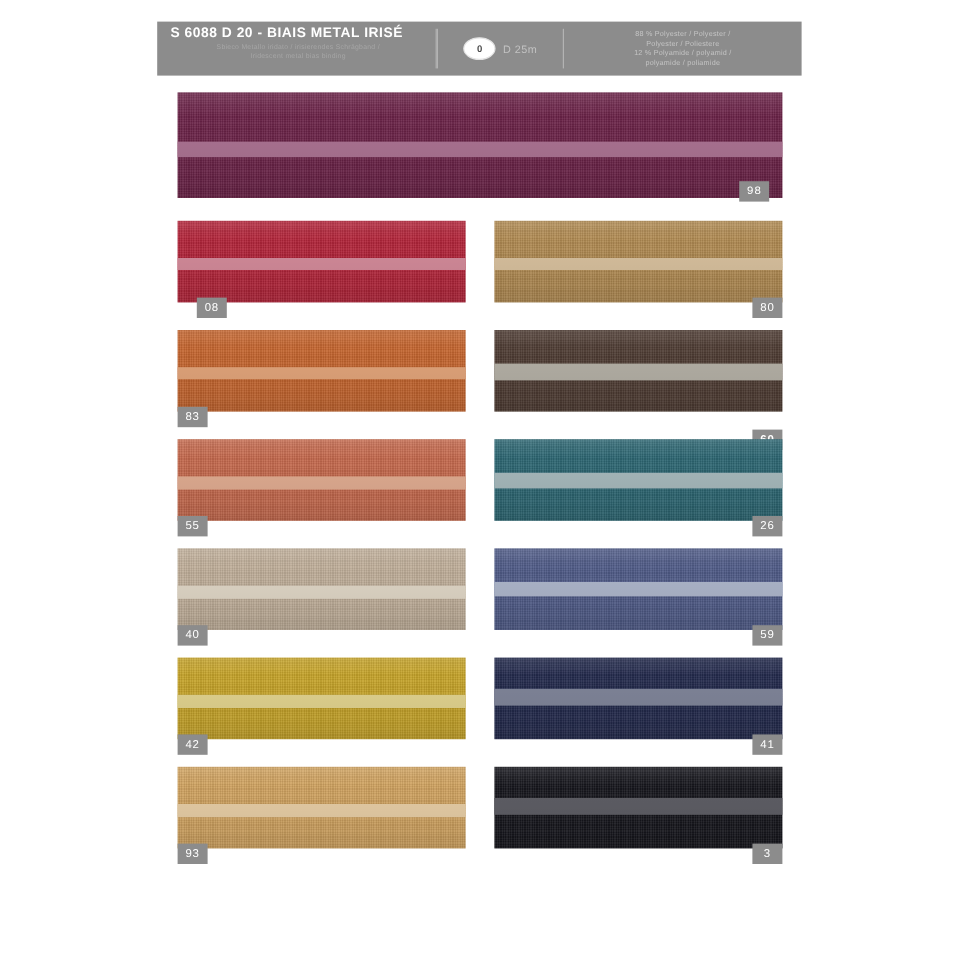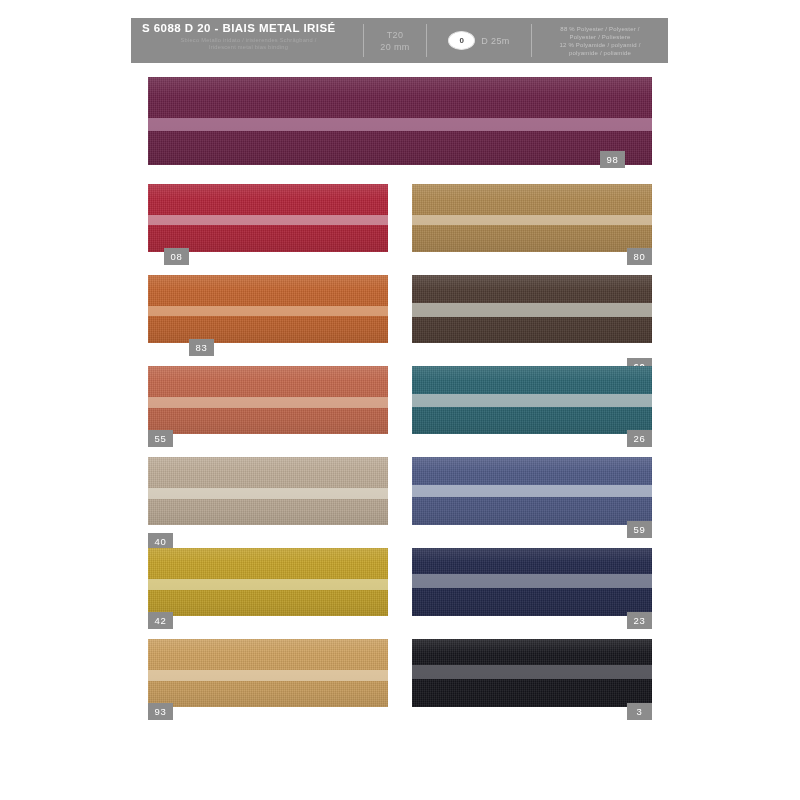--- a/index.html
+++ b/index.html
@@ -92,24 +92,20 @@
     <div class="hdr-title-block">
       <div class="hdr-code">S 6088 D 20 - BIAIS METAL IRISÉ</div>
       <div class="hdr-sub">
         <div>Sbieco Metallo iridato  /  irisierendes Schrägband /</div>
         <div>Iridescent metal bias binding</div>
       </div>
     </div>
 
     <div class="vsep"></div>
 
-    <div class="hdr-width">
-      <div>T20</div>
-      <div>20 mm</div>
-    </div>
 
     <div class="vsep"></div>
 
     <div class="hdr-roll">
       <div class="roll-badge">0</div>
       <div class="roll-len">D 25m</div>
     </div>
 
     <div class="vsep"></div>
 
@@ -120,39 +116,39 @@
       <div>polyamide / poliamide</div>
     </div>
   </div>
 
   <div id="swatch-layer">
       <div class="swatch" style="left: 148px; top: 77px; width: 504px; height: 88px; background: rgb(107, 35, 72);">
         <div class="weave"></div>
         <div class="stripe" style="top: 41px; height: 13px; background: rgb(168, 113, 144);"></div>
         <div class="sheen"></div>
       </div>
-      <div class="code-chip" style="left: 600px; top: 151px;">98</div>
+      <div class="code-chip" style="left: 616px; top: 151px; font-family: Liberation Mono, monospace;">98</div>
       <div class="swatch" style="left: 148px; top: 184px; width: 240px; height: 68px; background: rgb(178, 37, 58);">
         <div class="weave"></div>
         <div class="stripe" style="top: 31px; height: 10px; background: rgb(207, 136, 151);"></div>
         <div class="sheen"></div>
       </div>
       <div class="code-chip" style="left: 148px; top: 248px; margin-left: 16px;">08</div>
       <div class="swatch" style="left: 412px; top: 184px; width: 240px; height: 68px; background: rgb(176, 138, 82);">
         <div class="weave"></div>
         <div class="stripe" style="top: 31px; height: 10px; background: rgb(212, 189, 155);"></div>
         <div class="sheen"></div>
       </div>
       <div class="code-chip" style="left: 627px; top: 248px;">80</div>
       <div class="swatch" style="left: 148px; top: 275px; width: 240px; height: 68px; background: rgb(196, 101, 47);">
         <div class="weave"></div>
         <div class="stripe" style="top: 31px; height: 10px; background: rgb(221, 161, 120);"></div>
         <div class="sheen"></div>
       </div>
-      <div class="code-chip" style="left: 148px; top: 339px; margin-left: 41px;">83</div>
+      <div class="code-chip" style="left: 148px; top: 339px;">83</div>
       <div class="swatch" style="left: 412px; top: 275px; width: 240px; height: 68px; background: rgb(78, 60, 51);">
         <div class="weave"></div>
         <div class="stripe" style="top: 28px; height: 14px; background: rgb(176, 172, 162);"></div>
         <div class="sheen"></div>
       </div>
       <div class="code-chip" style="left: 627px; top: 358px; font-weight: bold;">60</div>
       <div class="swatch" style="left: 148px; top: 366px; width: 240px; height: 68px; background: rgb(196, 105, 77);">
         <div class="weave"></div>
         <div class="stripe" style="top: 31px; height: 11px; background: rgb(219, 168, 142);"></div>
         <div class="sheen"></div>
@@ -162,39 +158,39 @@
         <div class="weave"></div>
         <div class="stripe" style="top: 28px; height: 13px; background: rgb(163, 181, 184);"></div>
         <div class="sheen"></div>
       </div>
       <div class="code-chip" style="left: 627px; top: 430px;">26</div>
       <div class="swatch" style="left: 148px; top: 457px; width: 240px; height: 68px; background: rgb(191, 174, 153);">
         <div class="weave"></div>
         <div class="stripe" style="top: 31px; height: 11px; background: rgb(219, 210, 194);"></div>
         <div class="sheen"></div>
       </div>
-      <div class="code-chip" style="left: 148px; top: 521px; margin-top: 12px;">40</div>
+      <div class="code-chip" style="left: 148px; top: 521px;">40</div>
       <div class="swatch" style="left: 412px; top: 457px; width: 240px; height: 68px; background: rgb(79, 91, 135);">
         <div class="weave"></div>
         <div class="stripe" style="top: 28px; height: 12px; background: rgb(169, 178, 198);"></div>
         <div class="sheen"></div>
       </div>
       <div class="code-chip" style="left: 627px; top: 521px;">59</div>
       <div class="swatch" style="left: 148px; top: 548px; width: 240px; height: 68px; background: rgb(197, 163, 42);">
         <div class="weave"></div>
         <div class="stripe" style="top: 31px; height: 11px; background: rgb(221, 207, 140);"></div>
         <div class="sheen"></div>
       </div>
       <div class="code-chip" style="left: 148px; top: 612px;">42</div>
       <div class="swatch" style="left: 412px; top: 548px; width: 240px; height: 68px; background: rgb(35, 42, 76);">
         <div class="weave"></div>
         <div class="stripe" style="top: 26px; height: 14px; background: rgb(125, 130, 150);"></div>
         <div class="sheen"></div>
       </div>
-      <div class="code-chip" style="left: 627px; top: 612px;">23</div>
+      <div class="code-chip" style="left: 627px; top: 612px;">41</div>
       <div class="swatch" style="left: 148px; top: 639px; width: 240px; height: 68px; background: rgb(207, 162, 96);">
         <div class="weave"></div>
         <div class="stripe" style="top: 31px; height: 11px; background: rgb(226, 201, 162);"></div>
         <div class="sheen"></div>
       </div>
       <div class="code-chip" style="left: 148px; top: 703px;">93</div>
       <div class="swatch" style="left: 412px; top: 639px; width: 240px; height: 68px; background: rgb(22, 22, 28);">
         <div class="weave"></div>
         <div class="stripe" style="top: 26px; height: 14px; background: rgb(92, 92, 99);"></div>
         <div class="sheen"></div>

